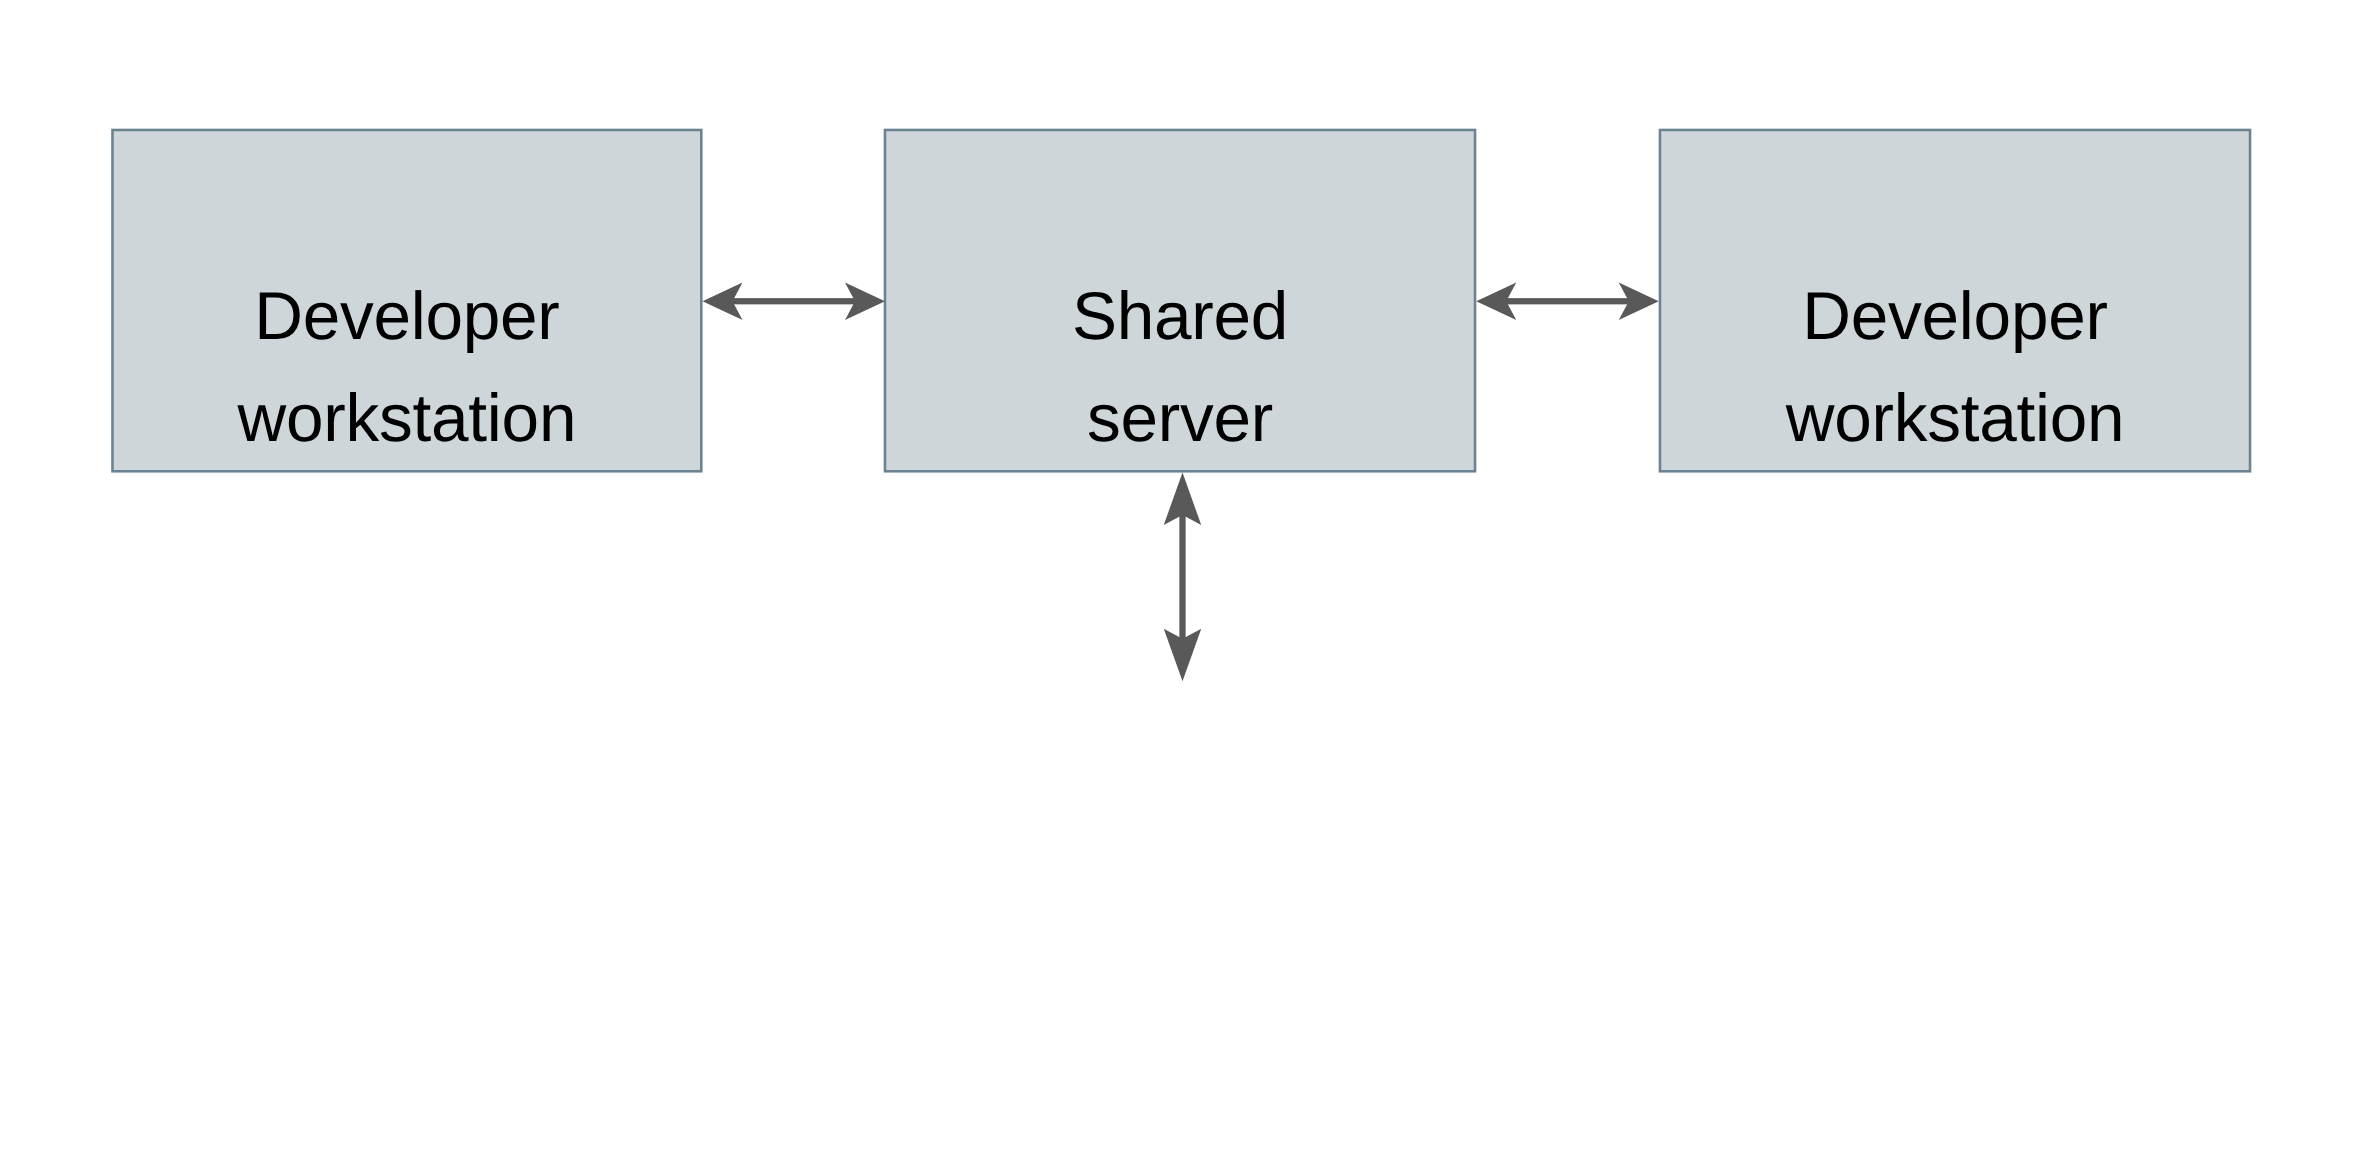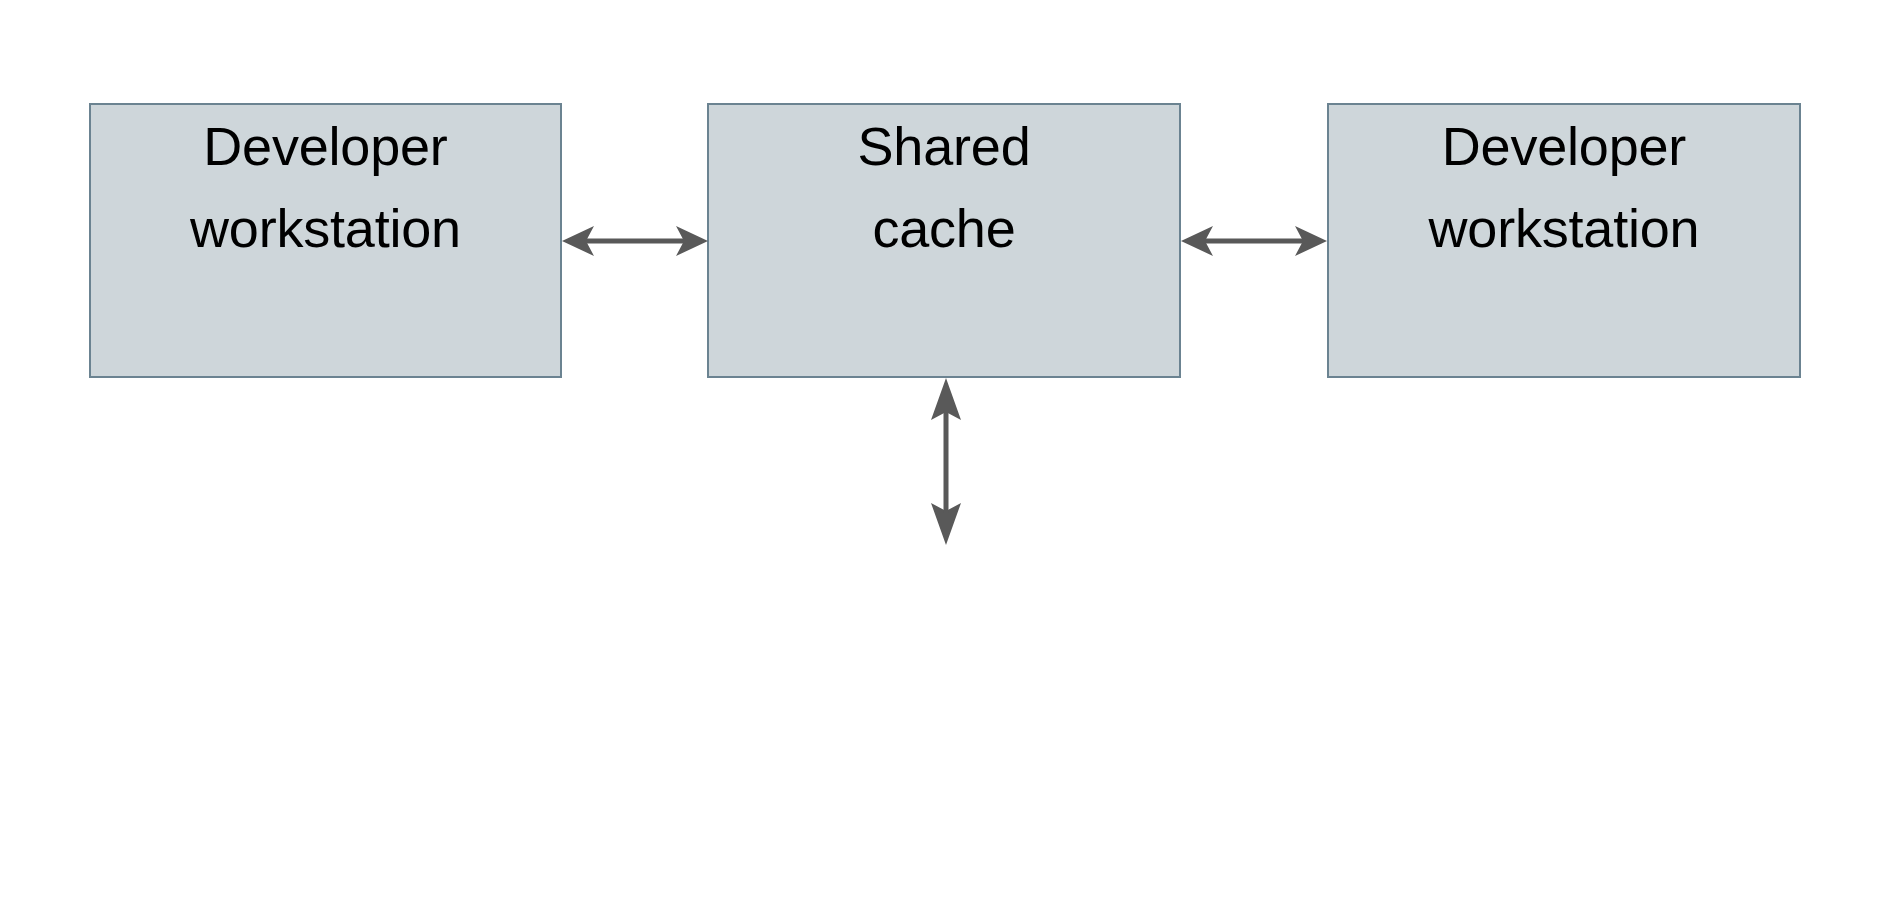--- a/index.html
+++ b/index.html
@@ -17,21 +17,21 @@
     height: 922px;
     background: #ffffff;
     overflow: hidden;
   }
   .node {
     position: absolute;
     box-sizing: border-box;
     background: #ced6da;
     border: 2px solid #6b8391;
     display: flex;
-    align-items: flex-start;
+    align-items: flex-end;
     justify-content: center;
     text-align: center;
   }
   .node-label {
     font-family: "Liberation Sans", sans-serif;
     font-size: 54px;
     line-height: 1.52;
     color: #000000;
     letter-spacing: -0.2px;
     white-space: pre-line;
@@ -55,21 +55,21 @@
 
 <div id="canvas">
 
   <div class="node node-dev-left">
     <span class="node-label">Developer
 workstation</span>
   </div>
 
   <div class="node node-cache">
     <span class="node-label">Shared
-cache</span>
+server</span>
   </div>
 
   <div class="node node-dev-right">
     <span class="node-label">Developer
 workstation</span>
   </div>
 
 
   <svg class="connector conn-left" viewBox="0 0 150 58">
     <g fill="#595959">

